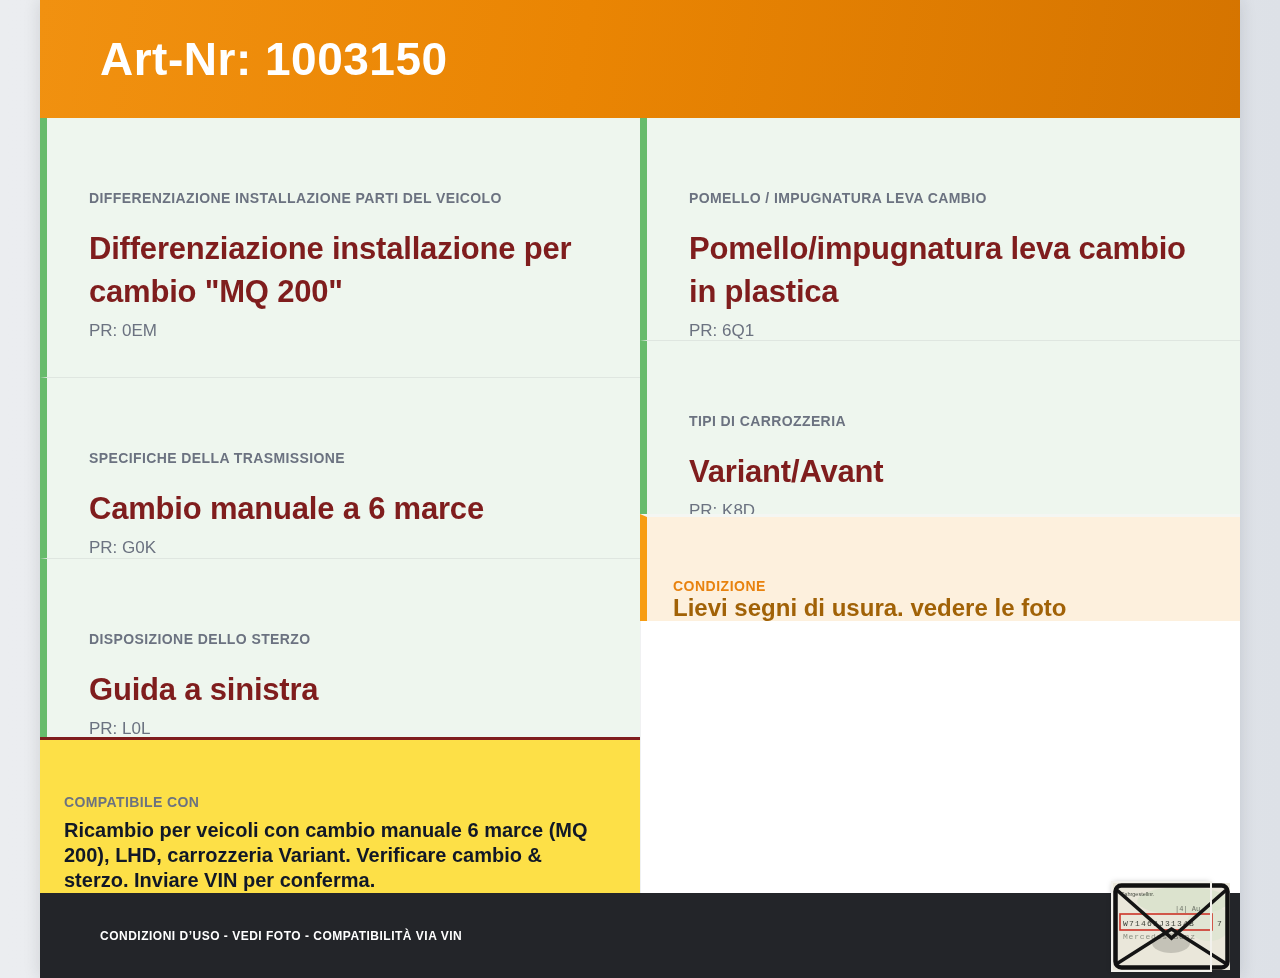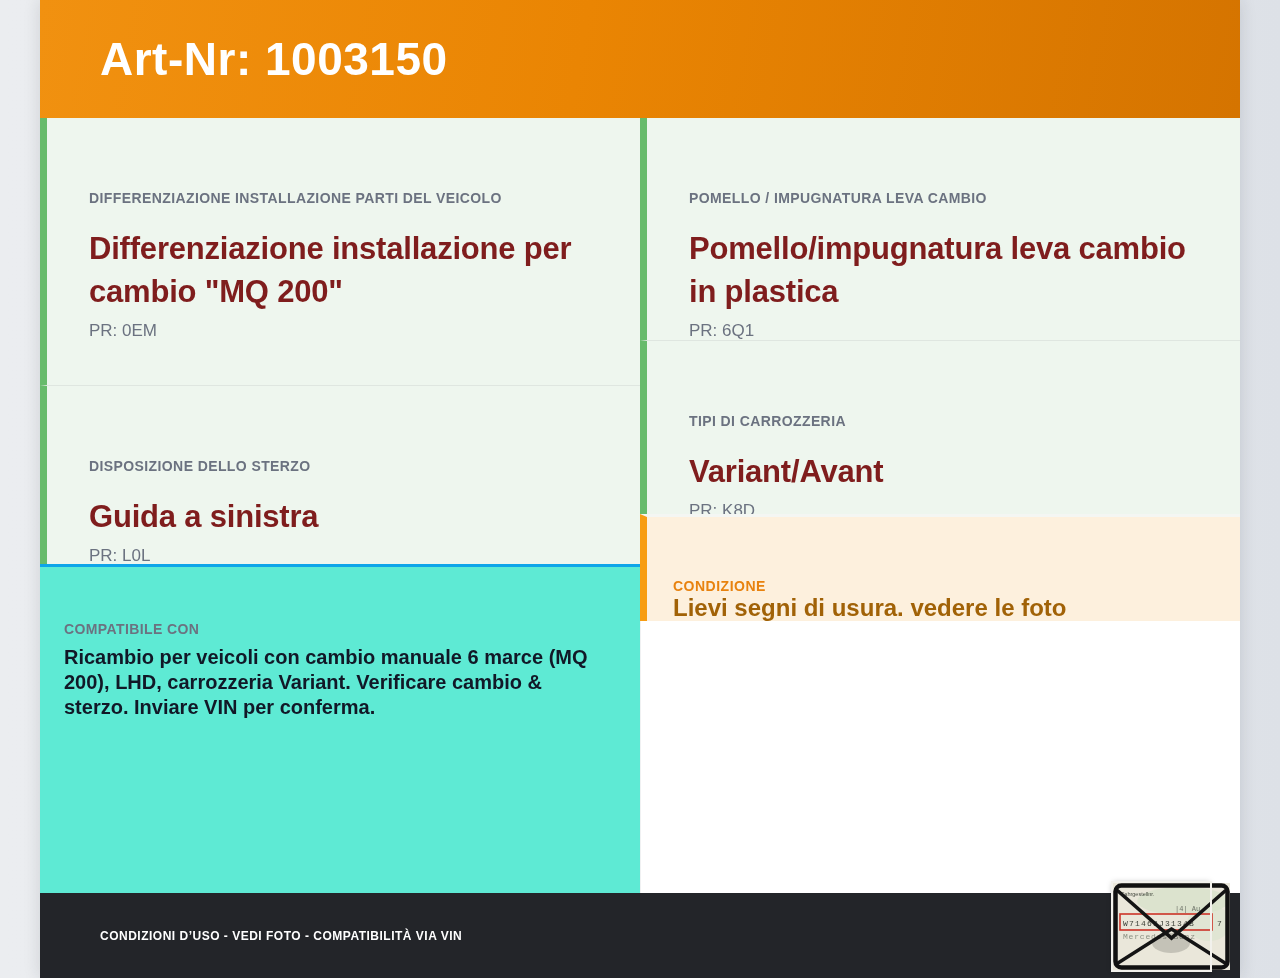--- a/index.html
+++ b/index.html
@@ -42,21 +42,21 @@
     text-transform:uppercase;
     margin-top:32px;
   }
   .card-title {
     margin-top:21px; font-size:31px; font-weight:700; color:#7f1d1d;
     line-height:43px; letter-spacing:-0.2px; max-width:522px;
   }
   .card-pr { margin-top:8px; font-size:17px; color:#6b7280; }
   
   .card-white {
-    background:#5eead4; border-top:3px solid #0ea5e9; flex:1 1 auto;
+    background:#fde047; border-top:3px solid #7f1d1d; flex:1 1 auto;
     padding:22px 40px 0 24px;
   }
   .card-white .card-body {
     margin-top:8px; font-size:20px; font-weight:600; color:#111827;
     line-height:25px; max-width:545px;
   }
   
   .card-condition {
     background:#fdf0dd; border-left:7px solid #f79d13; border-top:3px solid #f4f6f3;
     height:107px; padding:29px 30px 0 26px;
@@ -95,20 +95,25 @@
 
     <div class="columns">
 
       <div class="col col-left">
         <section class="card card-green card-l1">
           <div class="card-label">DIFFERENZIAZIONE INSTALLAZIONE PARTI DEL VEICOLO</div>
           <h2 class="card-title">Differenziazione installazione per cambio "MQ 200"</h2>
           <div class="card-pr">PR: 0EM</div>
         </section>
 
+        <section class="card card-green card-l2">
+          <div class="card-label">SPECIFICHE DELLA TRASMISSIONE</div>
+          <h2 class="card-title">Cambio manuale a 6 marce</h2>
+          <div class="card-pr">PR: G0K</div>
+        </section>
 
         <section class="card card-green card-l3">
           <div class="card-label">DISPOSIZIONE DELLO STERZO</div>
           <h2 class="card-title">Guida a sinistra</h2>
           <div class="card-pr">PR: L0L</div>
         </section>
 
         <section class="card card-white">
           <div class="card-label">COMPATIBILE CON</div>
           <p class="card-body">Ricambio per veicoli con cambio manuale 6 marce (MQ 200), LHD, carrozzeria Variant. Verificare cambio &amp; sterzo. Inviare VIN per conferma.</p>

